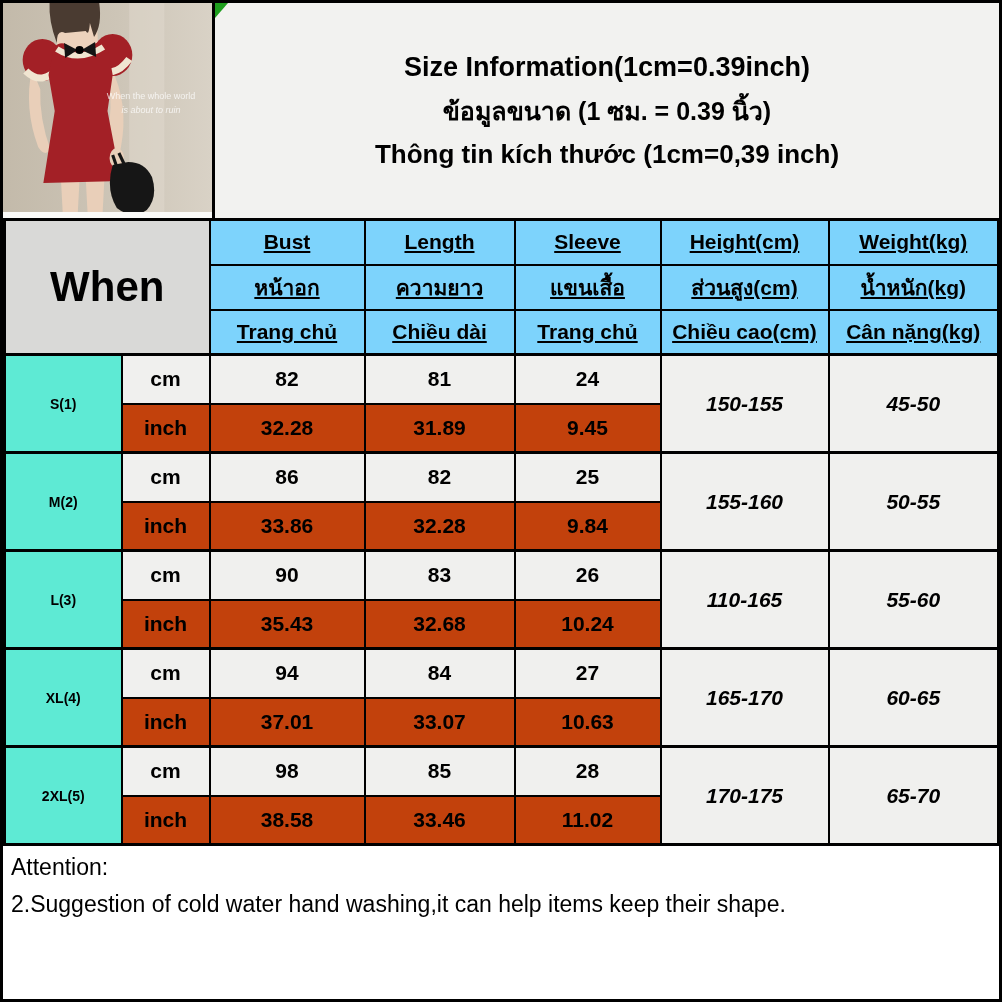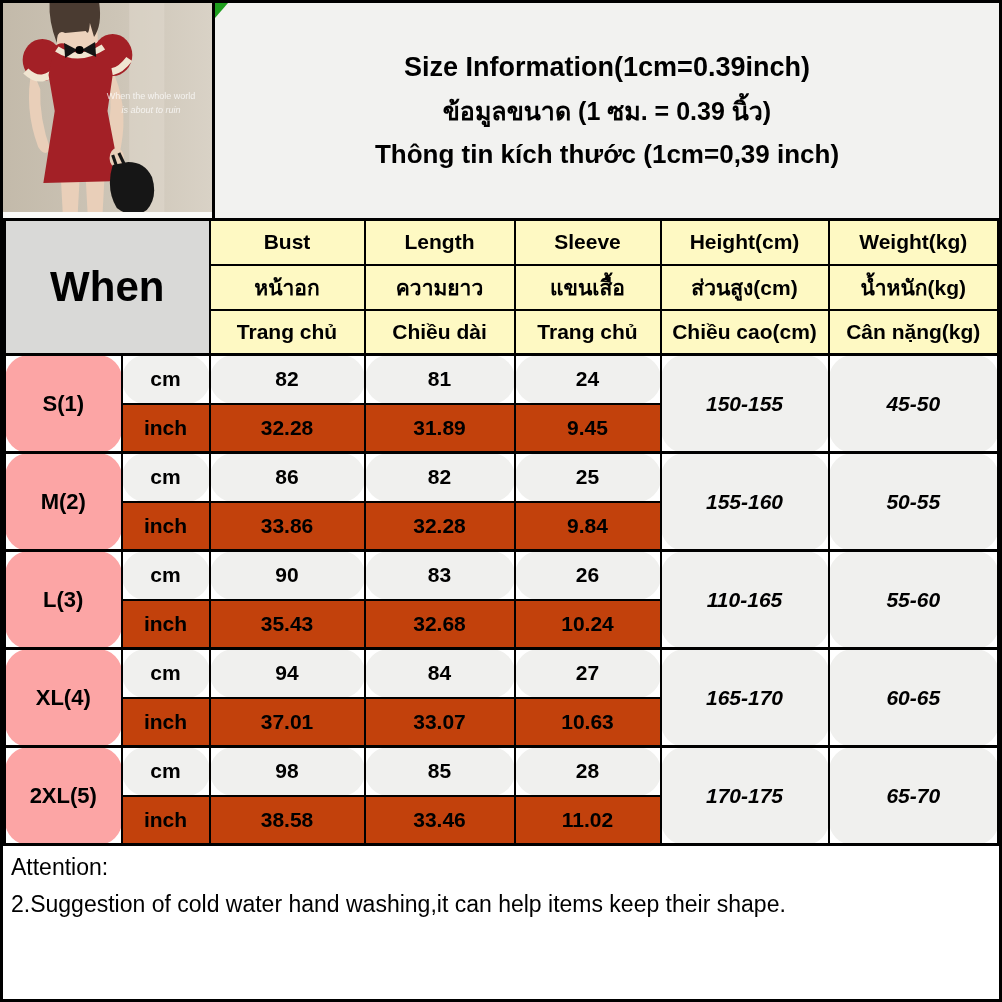--- a/index.html
+++ b/index.html
@@ -43,28 +43,28 @@
   
   table.size-table {
     border-collapse: collapse; width: 100%; table-layout: fixed;
     flex: none; border: 3px solid #000;
   }
   .size-table th, .size-table td {
     border: 2px solid #000; text-align: center; vertical-align: middle;
     font-weight: bold; padding: 0; overflow: hidden;
   }
   .size-table thead tr { height: 45px; }
-  .hdr { background: #fef9c3; font-size: 21px; }
+  .hdr { background: #7dd3fc; font-size: 21px; text-decoration: underline; }
   .size-cell { font-size: 42px; background: #d9d9d7; }
   tbody tr { height: 49px; }
-  .size-label { background: #fca5a5; font-size: 22px; }
+  .size-label { background: #5eead4; font-size: 14px; }
   .row-cm td { background: #f0f0ee; font-size: 21px; }
   .row-inch td { background: #c2410c; font-size: 21px; }
   td.range { background: #f0f0ee; font-size: 21px; font-style: italic; }
-  .group-start th, .group-start td { border-top: 3px solid #000; border-radius: 24px; }
+  .group-start th, .group-start td { border-top: 3px solid #000; }
 
   
   .attention {
     flex: 1; background: #ffffff; padding: 3px 8px 5px 8px;
     font-size: 23px; line-height: 37px; font-weight: normal;
   }
 </style>
 </head>
 <body>
 

